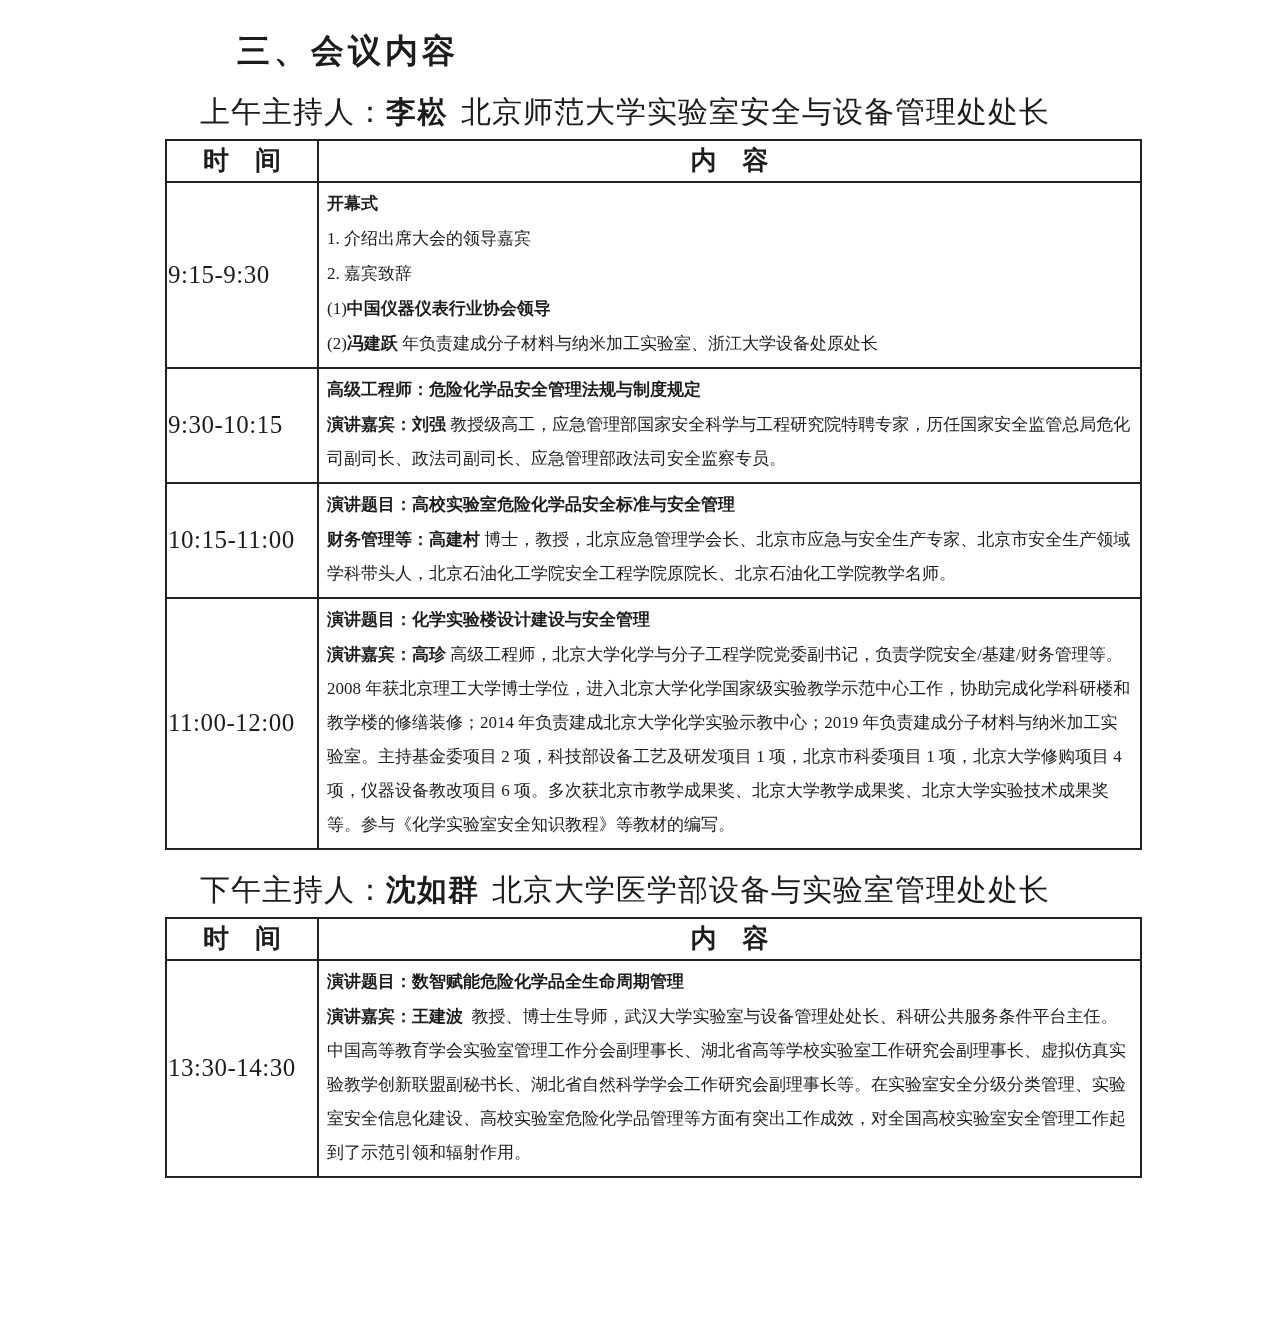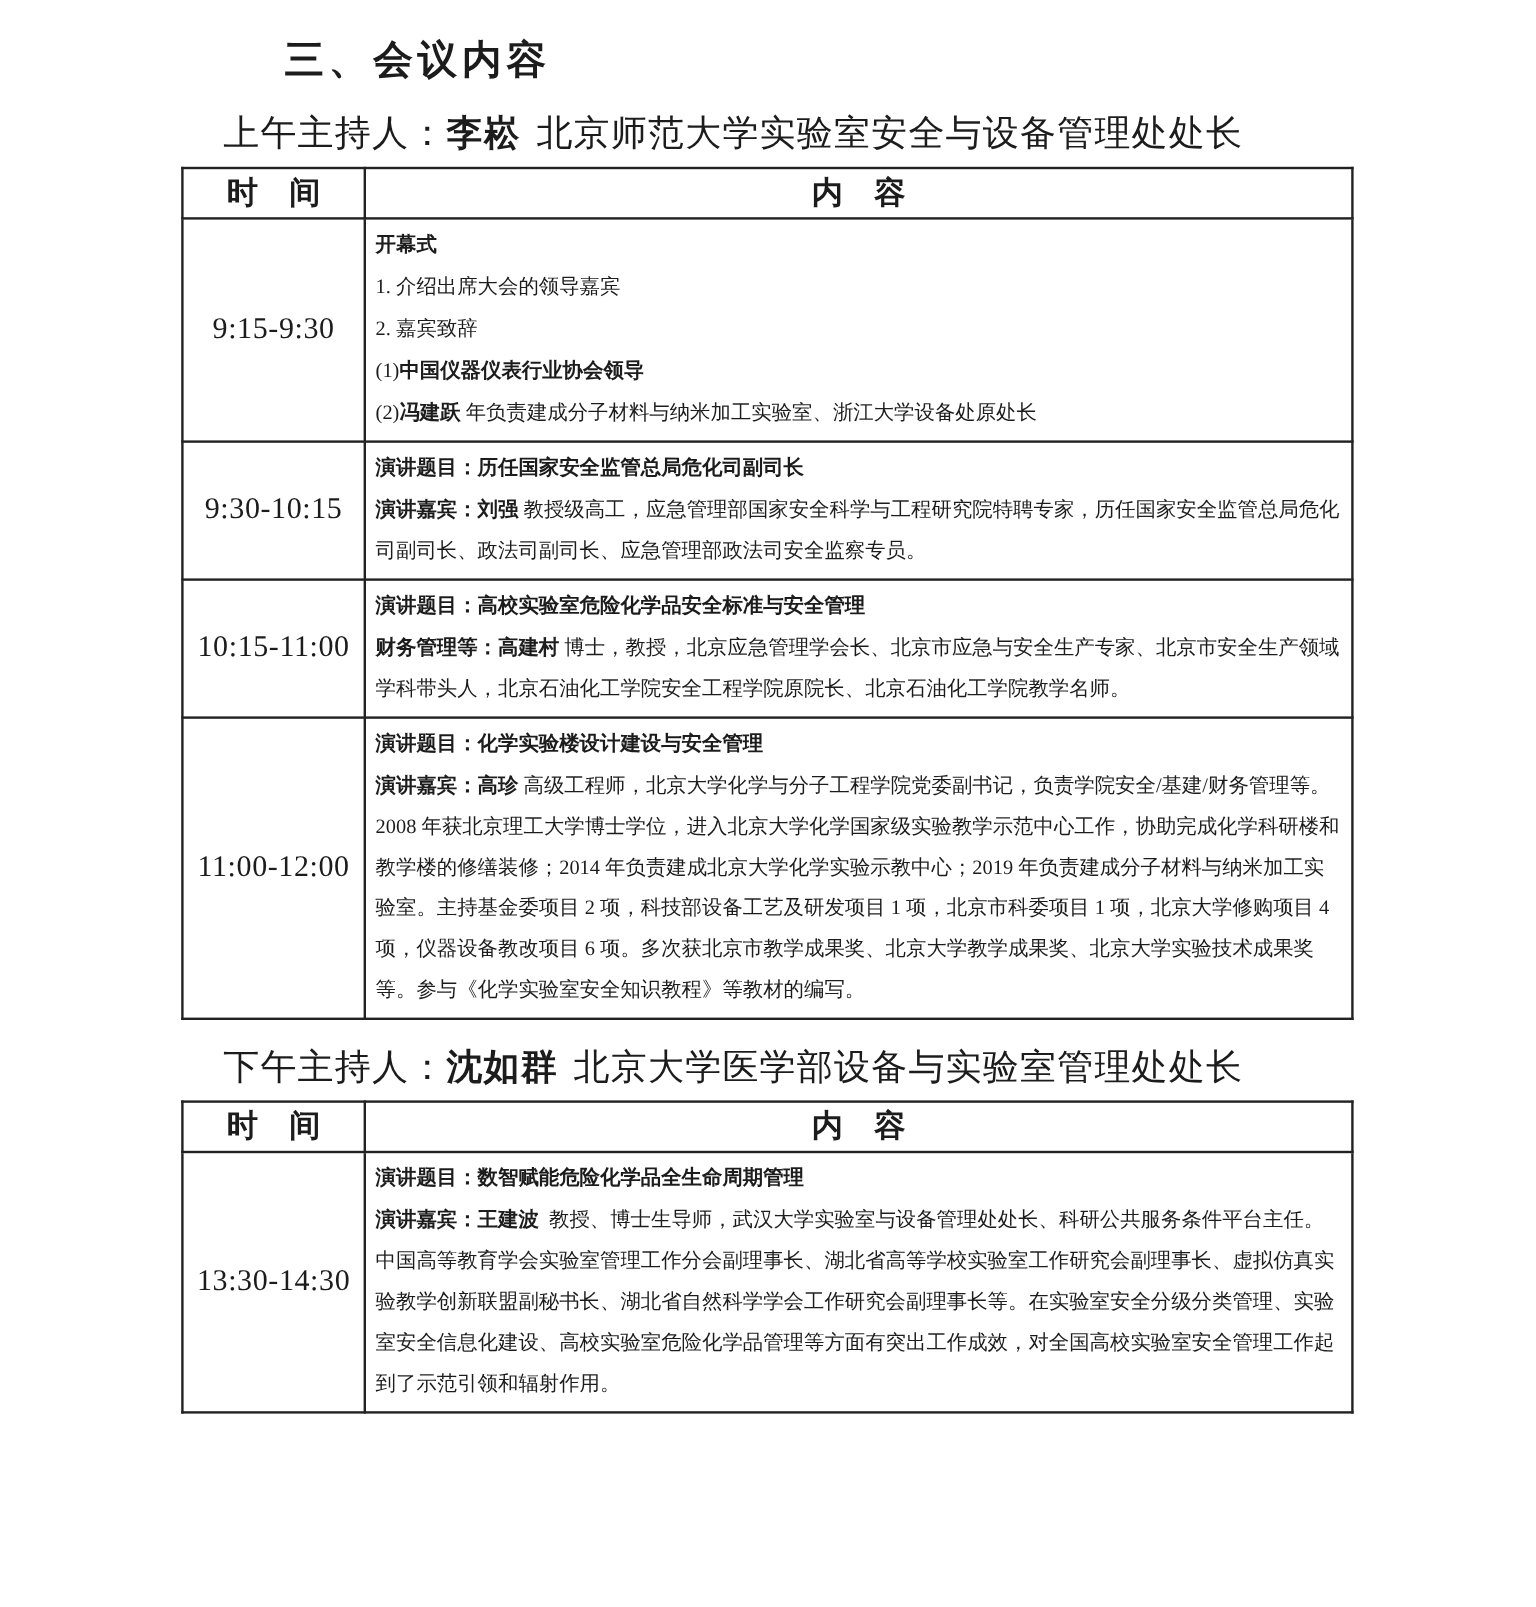--- a/index.html
+++ b/index.html
@@ -48,37 +48,36 @@
   }
   table.agenda th {
     font-size: 26px;
     font-weight: bold;
     text-align: center;
     padding: 2px 0 3px 0;
   }
   th.time-h { width: 150px; }
   td.time-cell {
     width: 150px;
-    text-align: center;
     vertical-align: middle;
     font-size: 25px;
     letter-spacing: 0.5px;
   }
   td.content-cell {
     padding: 3px 8px 5px 8px;
     font-size: 17px;
     line-height: 34px;
     vertical-align: middle;
   }
   .para {
     white-space: pre-wrap;
     margin: 1px 0;
   }
   .para b { font-weight: bold; }
-  .session { margin: 4px; }
+  .session { margin: 18px; }
 </style>
 </head>
 <body>
 
 <div class="page">
 
   <h1 class="doc-title">三、会议内容</h1>
 
   <section class="session">
     <p class="host-line"><span>上午主持人：</span><b class="host-name">李崧</b><span>北京师范大学实验室安全与设备管理处处长</span></p>
@@ -97,21 +96,21 @@
               <div class="para"><b>开幕式</b></div>
               <div class="para"><span>1. 介绍出席大会的领导嘉宾</span></div>
               <div class="para"><span>2. 嘉宾致辞</span></div>
               <div class="para"><span>(1)</span><b>中国仪器仪表行业协会领导</b></div>
               <div class="para"><span>(2)</span><b>冯建跃</b><span> 年负责建成分子材料与纳米加工实验室、浙江大学设备处原处长</span></div>
             </td>
           </tr>
           <tr>
             <td class="time-cell">9:30-10:15</td>
             <td class="content-cell">
-              <div class="para"><b>演讲题目：历任国家安全监管总局危化司副司长</b></div>
+              <div class="para"><b>高级工程师：危险化学品安全管理法规与制度规定</b></div>
               <div class="para"><b>演讲嘉宾：刘强</b><span> 教授级高工，应急管理部国家安全科学与工程研究院特聘专家，历任国家安全监管总局危化司副司长、政法司副司长、应急管理部政法司安全监察专员。</span></div>
             </td>
           </tr>
           <tr>
             <td class="time-cell">10:15-11:00</td>
             <td class="content-cell">
               <div class="para"><b>演讲题目：高校实验室危险化学品安全标准与安全管理</b></div>
               <div class="para"><b>财务管理等：高建村</b><span> 博士，教授，北京应急管理学会长、北京市应急与安全生产专家、北京市安全生产领域学科带头人，北京石油化工学院安全工程学院原院长、北京石油化工学院教学名师。</span></div>
             </td>
           </tr>

